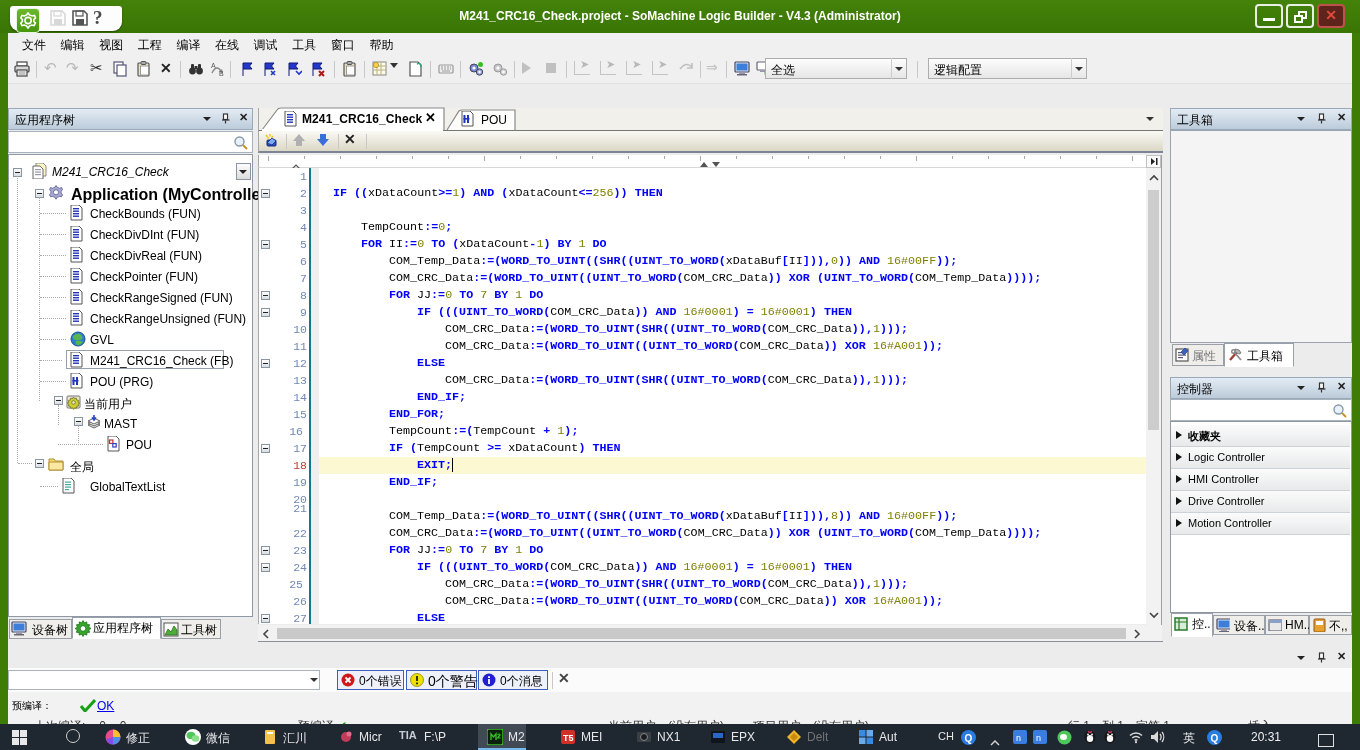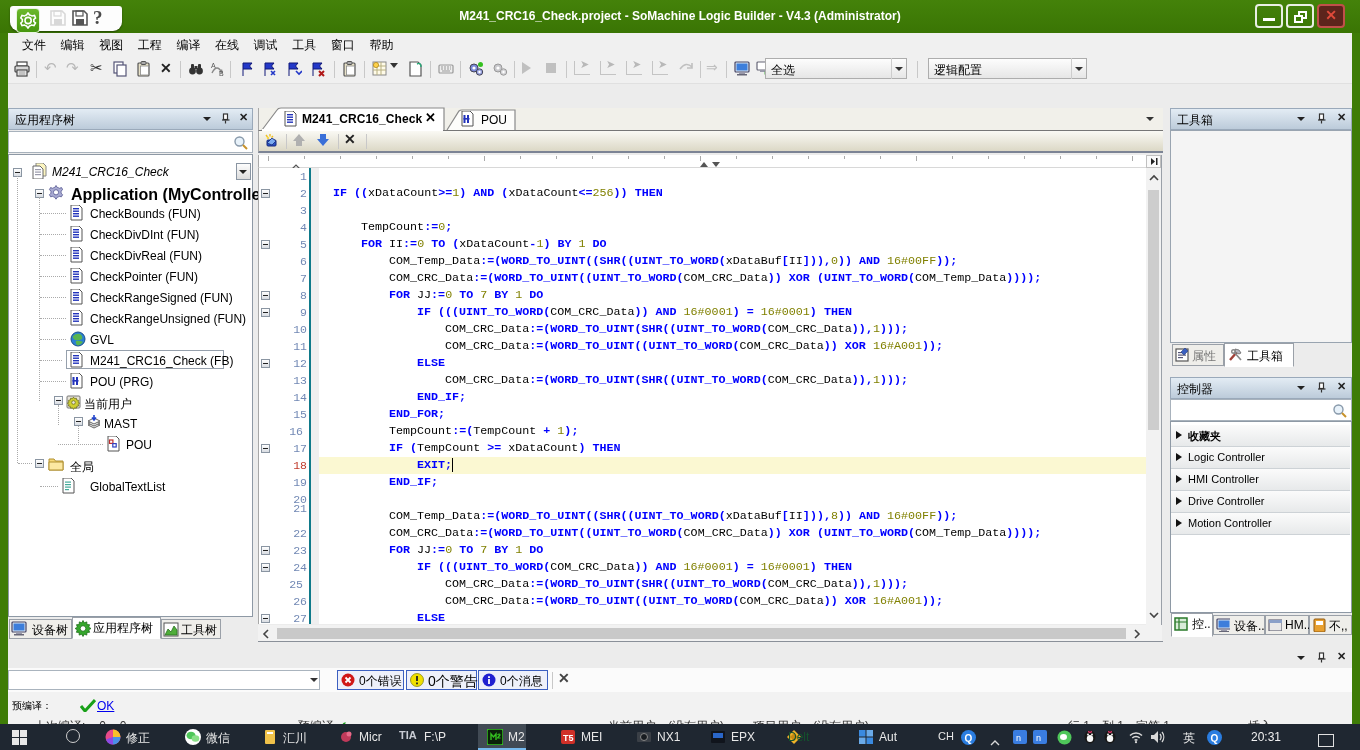--- a/index.html
+++ b/index.html
@@ -778,21 +778,21 @@
 <div class="tklab" style="left:657px;color:#e8e8e8">NX1</div>
 <svg class="abs" style="left:710px;top:729px" width="16" height="16" viewBox="0 0 16 16">
       <rect x="1" y="2" width="14" height="12" rx="1" fill="#10141c"></rect>
       <rect x="3" y="4" width="10" height="5" fill="#2a66c8"></rect>
     </svg>
 <div class="tklab" style="left:731px;color:#e8e8e8">EPX</div>
 <svg class="abs" style="left:786px;top:729px" width="16" height="16" viewBox="0 0 16 16">
       <path d="M8 1 L15 8 L8 15 L1 8 z" fill="#f0b428"></path>
       <path d="M8 4 L12 8 L8 12 L4 8 z" fill="#c88a10"></path>
     </svg>
-<div class="tklab" style="left:788px;color:#14532d">Delt</div>
+<div class="tklab" style="left:807px;color:#737373">Delt</div>
 <svg class="abs" style="left:858px;top:729px" width="16" height="16" viewBox="0 0 16 16">
       <rect x="1" y="1" width="6.5" height="6.5" fill="#3a8ae0"></rect>
       <rect x="8.5" y="1" width="6.5" height="6.5" fill="#6aaae8"></rect>
       <rect x="1" y="8.5" width="6.5" height="6.5" fill="#6aaae8"></rect>
       <rect x="8.5" y="8.5" width="6.5" height="6.5" fill="#3a8ae0"></rect>
     </svg>
 <div class="tklab" style="left:879px;color:#e8e8e8">Aut</div>
 <div class="tklab" style="left:938px;font-size:11px">CH</div>
 <svg class="abs" style="left:961px;top:730px" width="15" height="15" viewBox="0 0 15 15">
       <circle cx="7.5" cy="7.5" r="7.5" fill="#2a7de0"></circle>

